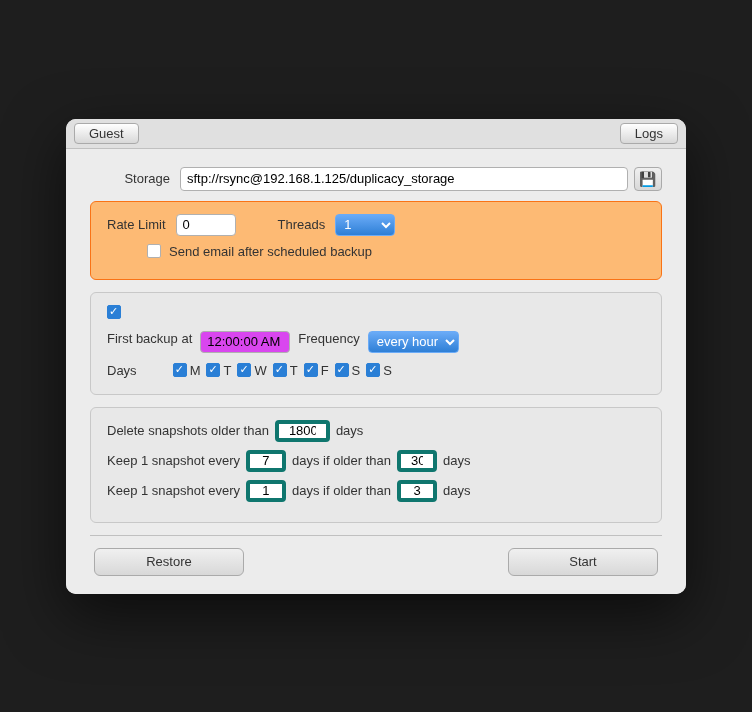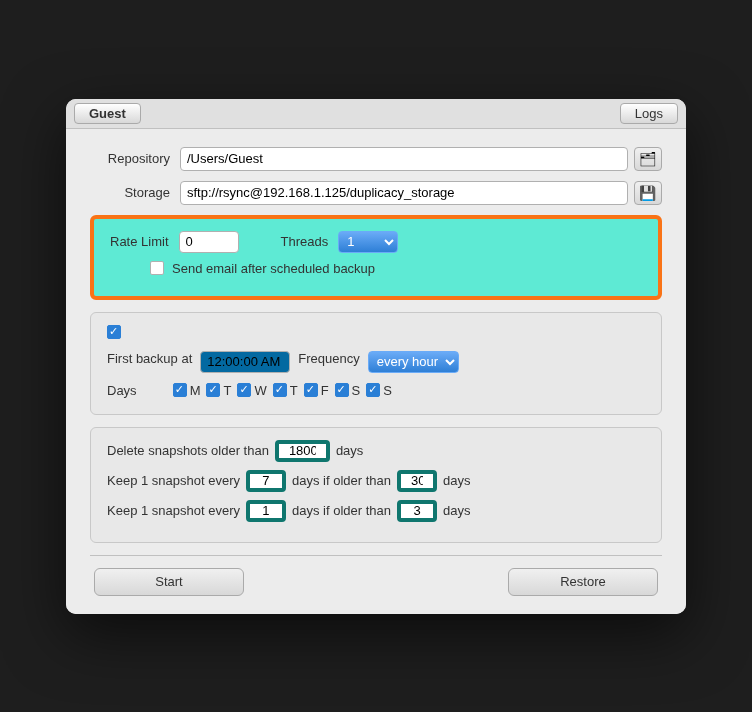--- a/index.html
+++ b/index.html
@@ -68,21 +68,20 @@
     }
 
     .tab-button {
       background: linear-gradient(to bottom, #fff, #d8d8d8);
       border: 1px solid #aaa;
       border-radius: 4px;
       padding: 2px 14px;
       font-size: 13px;
       cursor: pointer;
       color: #333;
-      font-weight: bold;
     }
 
     .logs-button {
       background: linear-gradient(to bottom, #fff, #d8d8d8);
       border: 1px solid #aaa;
       border-radius: 4px;
       padding: 2px 14px;
       font-size: 13px;
       cursor: pointer;
       color: #333;
@@ -126,22 +125,22 @@
       border: 1px solid #aaa;
       border-radius: 4px;
       cursor: pointer;
       display: flex;
       align-items: center;
       justify-content: center;
       font-size: 14px;
     }
 
     .section-box {
-      background: #5eead4;
-      border: 4px solid #f97316;
+      background: #fdba74;
+      border: 1px solid #f97316;
       border-radius: 6px;
       padding: 12px 16px;
       margin-bottom: 12px;
     }
 
     .inline-row {
       display: flex;
       align-items: center;
       gap: 10px;
       flex-wrap: wrap;
@@ -260,21 +259,21 @@
       color: #333;
     }
 
     .time-input {
       width: 90px;
       height: 22px;
       border: 1px solid #b0b0b0;
       border-radius: 4px;
       padding: 0 6px;
       font-size: 13px;
-      background: #0369a1;
+      background: #d946ef;
       outline: none;
     }
 
     .frequency-select {
       height: 22px;
       border: 1px solid #6aabf7;
       border-radius: 4px;
       background: linear-gradient(to bottom, #6aabf7, #2e7fd6);
       color: white;
       font-size: 13px;
@@ -343,27 +342,20 @@
 <div class="window">
 
 
   <div class="toolbar">
     <button class="tab-button">Guest</button>
     <button class="logs-button">Logs</button>
   </div>
 
   <div class="content">
 
-    <div class="form-row">
-      <span class="form-label">Repository</span>
-      <input class="form-input" type="text" value="/Users/Guest" style="">
-      <div class="icon-button">
-        <span>🗂</span>
-      </div>
-    </div>
 
     <div class="form-row">
       <span class="form-label">Storage</span>
       <input class="form-input" type="text" value="sftp://rsync@192.168.1.125/duplicacy_storage" style="">
       <div class="icon-button">
         <span>💾</span>
       </div>
     </div>
 
     <div class="section-box">
@@ -456,18 +448,18 @@
         <input class="num-input" type="text" style="width: 40px;" value="1">
         <span>days if older than</span>
         <input class="num-input" type="text" style="width: 40px;" value="3">
         <span>days</span>
       </div>
     </div>
 
     <div class="divider"></div>
 
     <div class="bottom-buttons">
+      <button class="action-button">Restore</button>
       <button class="action-button">Start</button>
-      <button class="action-button">Restore</button>
     </div>
 
   </div>
 </div>
 
 </body></html>

